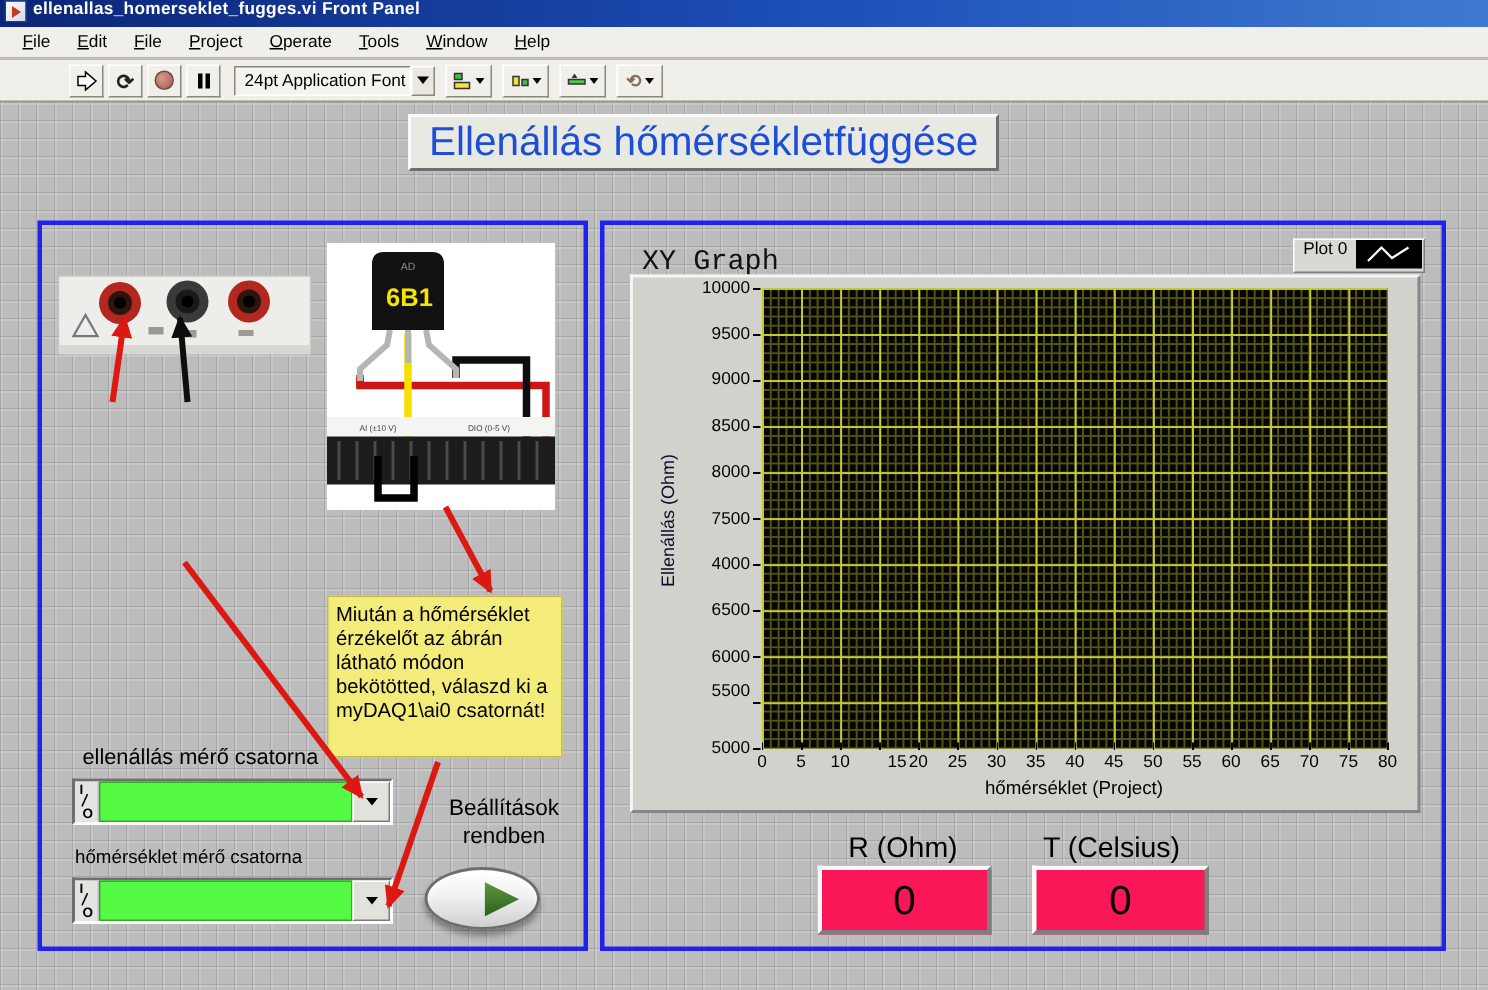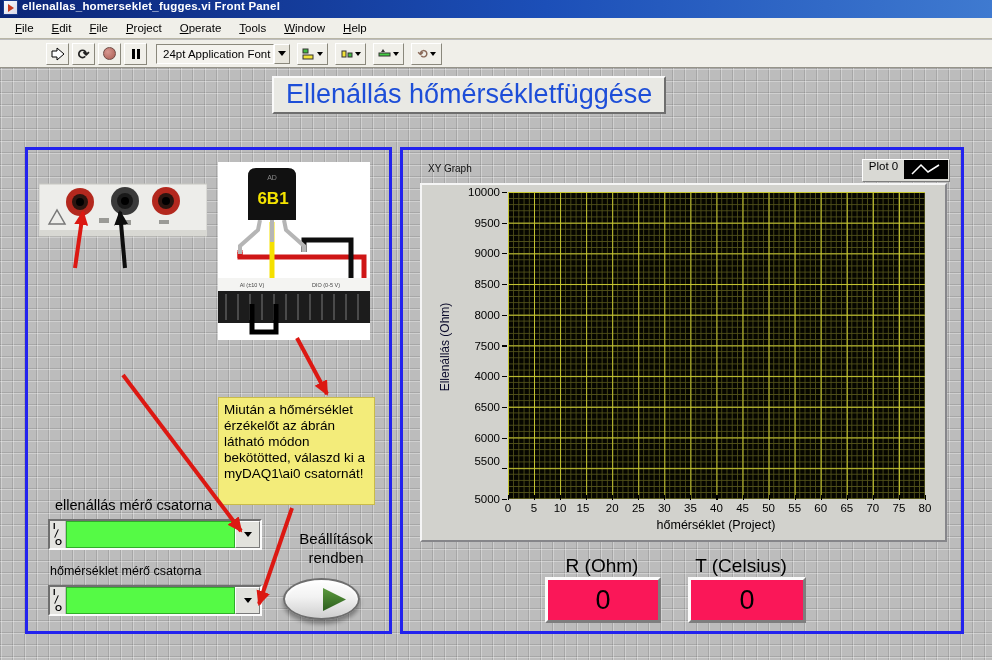--- a/index.html
+++ b/index.html
@@ -45,21 +45,21 @@
   .io-glyph::before{content:"I";position:absolute;left:3px;top:0px;font-size:9px;font-weight:bold;color:#000;}
   .io-glyph::after{content:"O";position:absolute;left:5px;bottom:1px;font-size:9px;font-weight:bold;color:#000;}
   .io-glyph .slash{position:absolute;left:6px;top:8px;width:1px;height:9px;background:#000;transform:rotate(24deg);}
   .combo-field{flex:1;background:#55fa45;border:1px solid #2fae28;font-size:13px;display:flex;align-items:center;padding-left:4px;box-sizing:border-box;}
   .combo-arrow{width:25px;background:#e2e2dd;border:1px solid;border-color:#ffffff #7a7a7a #7a7a7a #ffffff;display:flex;align-items:center;justify-content:center;box-sizing:border-box;}
   .ok-label{position:absolute;left:252px;top:380px;width:112px;text-align:center;font-size:15px;color:#000;line-height:1.25;}
   .ok-button{position:absolute;left:255px;top:428px;width:77px;height:42px;border-radius:50%;background:linear-gradient(180deg,#ffffff 0%,#f2f2f2 45%,#cfcfcf 100%);border:2px solid #6e6e6e;box-shadow:0 4px 4px rgba(0,0,0,.35), inset 0 2px 3px #ffffff;box-sizing:border-box;}
   .ok-button .play{position:absolute;left:38px;top:8px;width:23px;height:23px;background:linear-gradient(180deg,#5c9a3e,#2c5e1d);clip-path:polygon(0 0,100% 50%,0 100%);}
   .arrows{position:absolute;left:0;top:0;pointer-events:none;}
   
-  .xy-title{position:absolute;left:25px;top:13px;font-size:10px;color:#111;}
+  .xy-title{position:absolute;left:25px;top:13px;font-size:19px;color:#111;font-family:Liberation Mono, monospace;}
   .legend{position:absolute;left:459px;top:9px;width:88px;height:23px;background:#d9d9d4;border:1px solid;border-color:#ffffff #7e7e7e #7e7e7e #ffffff;display:flex;box-sizing:border-box;}
   .legend .legend-text{flex:1;text-align:center;font-size:11.5px;color:#000;}
   .legend .plot-swatch{width:44px;height:19px;background:#000;margin-right:1px;display:flex;align-items:center;justify-content:center;}
   .graph-frame{position:absolute;left:17px;top:33px;width:527px;height:359px;background:#d2d2cd;border:2px solid;border-color:#f5f5f5 #86868a #86868a #f5f5f5;box-sizing:border-box;}
   .plot-area{position:absolute;left:86px;top:7px;width:417px;height:307px;background-color:#060600;
     background-image:
       linear-gradient(to right,#c9c932 1px,transparent 1px),
       linear-gradient(to bottom,#c9c932 1px,transparent 1px),
       linear-gradient(to right,#52521a 1px,transparent 1px),
       linear-gradient(to bottom,#52521a 1px,transparent 1px);
@@ -288,21 +288,21 @@
             <span class="y-tick" style="top: 269px; text-align: center;">5500</span>
             <span class="y-tick" style="top: 307px;">5000</span>
           </div>
         <div class="y-tickmarks"></div>
         <div class="plot-area"></div>
         <div class="x-tickmarks"></div>
         <div class="x-ticks" id="x-ticks">
             <span class="x-tick" style="left: 0px;">0</span>
             <span class="x-tick" style="left: 26.0625px;">5</span>
             <span class="x-tick" style="left: 52.125px;">10</span>
-            <span class="x-tick" style="left: 75px;">15</span>
+            <span class="x-tick" style="left: 90px;">15</span>
             <span class="x-tick" style="left: 104.25px;">20</span>
             <span class="x-tick" style="left: 130.312px;">25</span>
             <span class="x-tick" style="left: 156.375px;">30</span>
             <span class="x-tick" style="left: 182.438px;">35</span>
             <span class="x-tick" style="left: 208.5px;">40</span>
             <span class="x-tick" style="left: 234.562px;">45</span>
             <span class="x-tick" style="left: 260.625px;">50</span>
             <span class="x-tick" style="left: 286.688px;">55</span>
             <span class="x-tick" style="left: 312.75px;">60</span>
             <span class="x-tick" style="left: 338.812px;">65</span>

